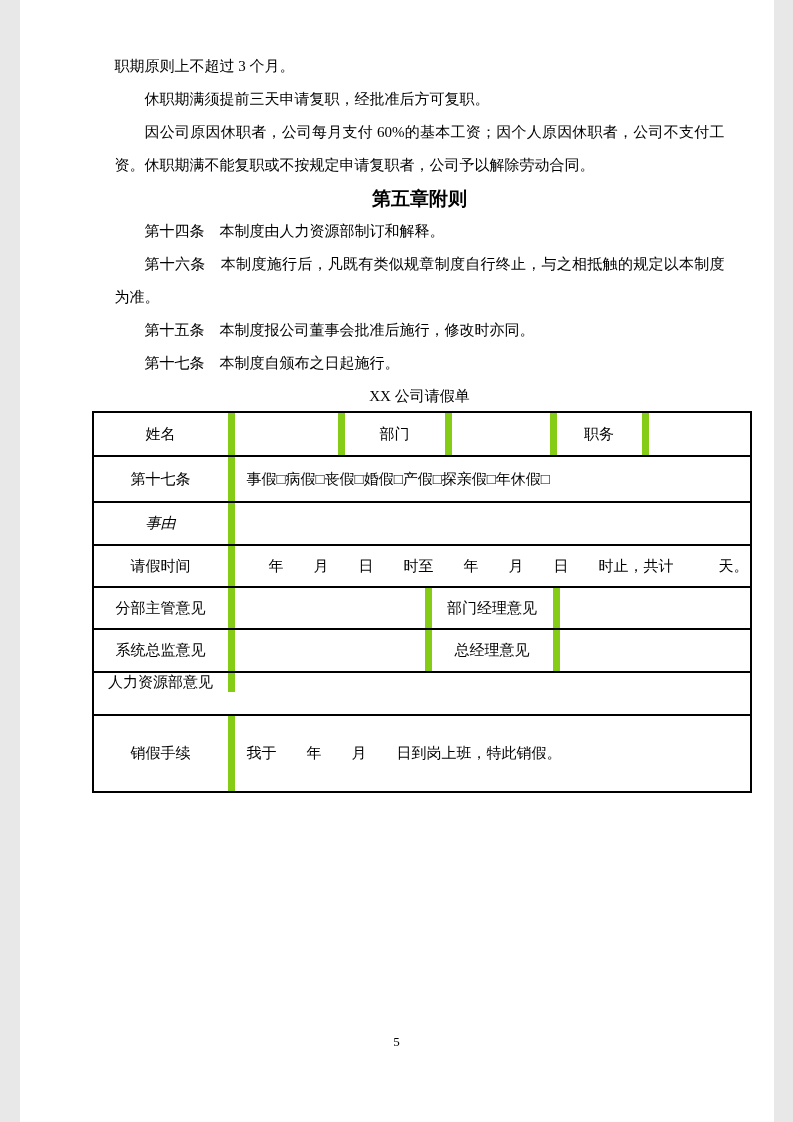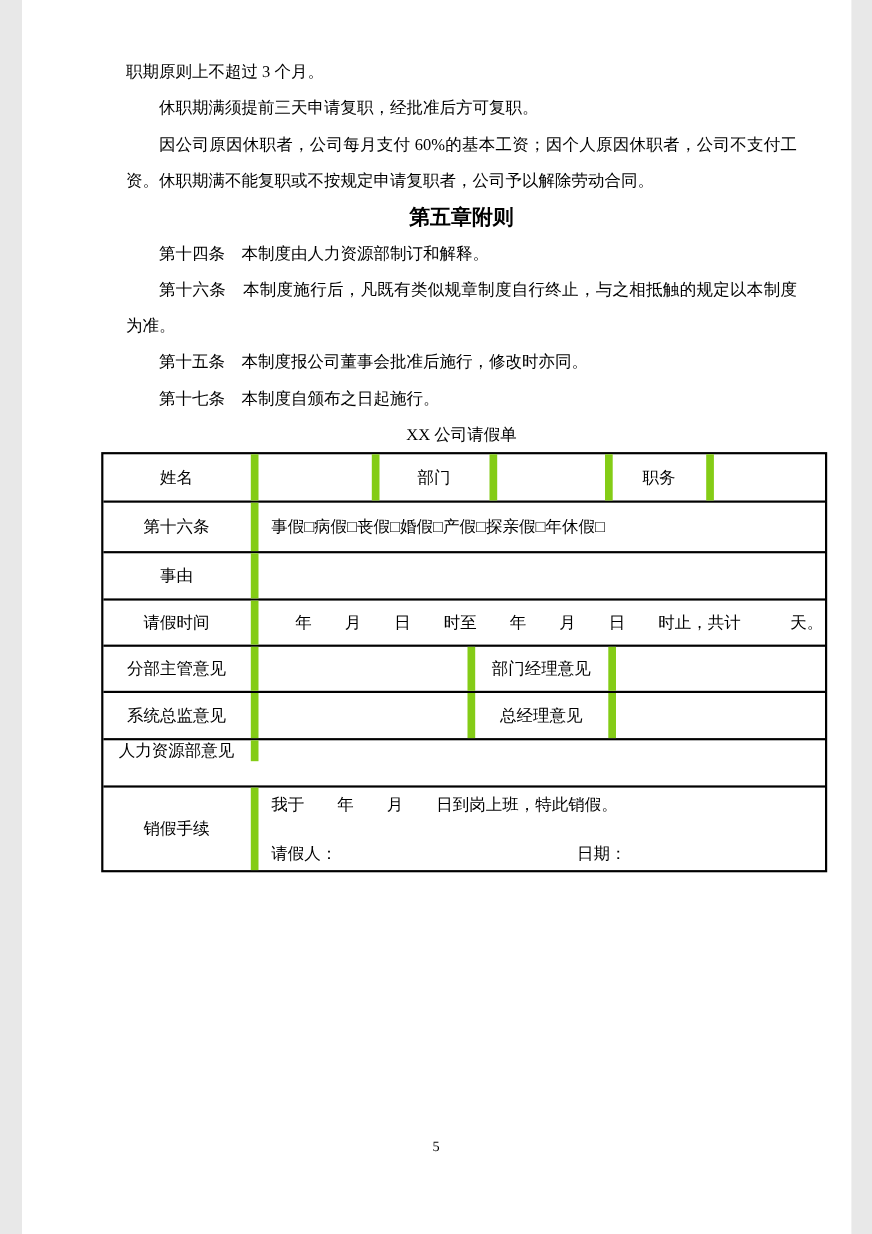--- a/index.html
+++ b/index.html
@@ -95,26 +95,26 @@
     <div class="trow" style="height:44px;">
       <div class="tcell" style="width:141px;">姓名</div>
       <div class="tcell" style="width:110px;"></div>
       <div class="tcell" style="width:107px;">部门</div>
       <div class="tcell" style="width:105px;"></div>
       <div class="tcell" style="width:92px;">职务</div>
       <div class="tcell" style="width:101px;"></div>
     </div>
 
     <div class="trow" style="height:46px;">
-      <div class="tcell" style="width:141px;">第十六条</div>
+      <div class="tcell" style="width:141px;">第十七条</div>
       <div class="tcell content-cell" style="width:515px;">事假□病假□丧假□婚假□产假□探亲假□年休假□</div>
     </div>
 
     <div class="trow" style="height:43px;">
-      <div class="tcell" style="width:141px;">事由</div>
+      <div class="tcell" style="width:141px;font-style:italic;">事由</div>
       <div class="tcell content-cell" style="width:515px;"></div>
     </div>
 
     <div class="trow" style="height:42px;">
       <div class="tcell" style="width:141px;">请假时间</div>
       <div class="tcell content-cell time-cell" style="width:515px;">年　　月　　日　　时至　　年　　月　　日　　时止，共计　　　天。</div>
     </div>
 
     <div class="trow" style="height:42px;">
       <div class="tcell" style="width:141px;">分部主管意见</div>
@@ -132,24 +132,20 @@
 
     <div class="trow" style="height:43px;flex-direction:column;">
       <div class="tcell" style="width:141px;">人力资源部意见</div>
       <div class="tcell content-cell" style="width:515px;"></div>
     </div>
 
     <div class="trow" style="height:75px;">
       <div class="tcell" style="width:141px;">销假手续</div>
       <div class="tcell content-cell resume-cell" style="width:515px;gap:26px;">
         <div>我于　　年　　月　　日到岗上班，特此销假。</div>
-        <div class="resume-line2">
-          <span>请假人：</span>
-          <span class="date-label">日期：</span>
-        </div>
       </div>
     </div>
 
   </div>
 
   <div class="pagenum">5</div>
 
 </div>
 
 </body></html>

